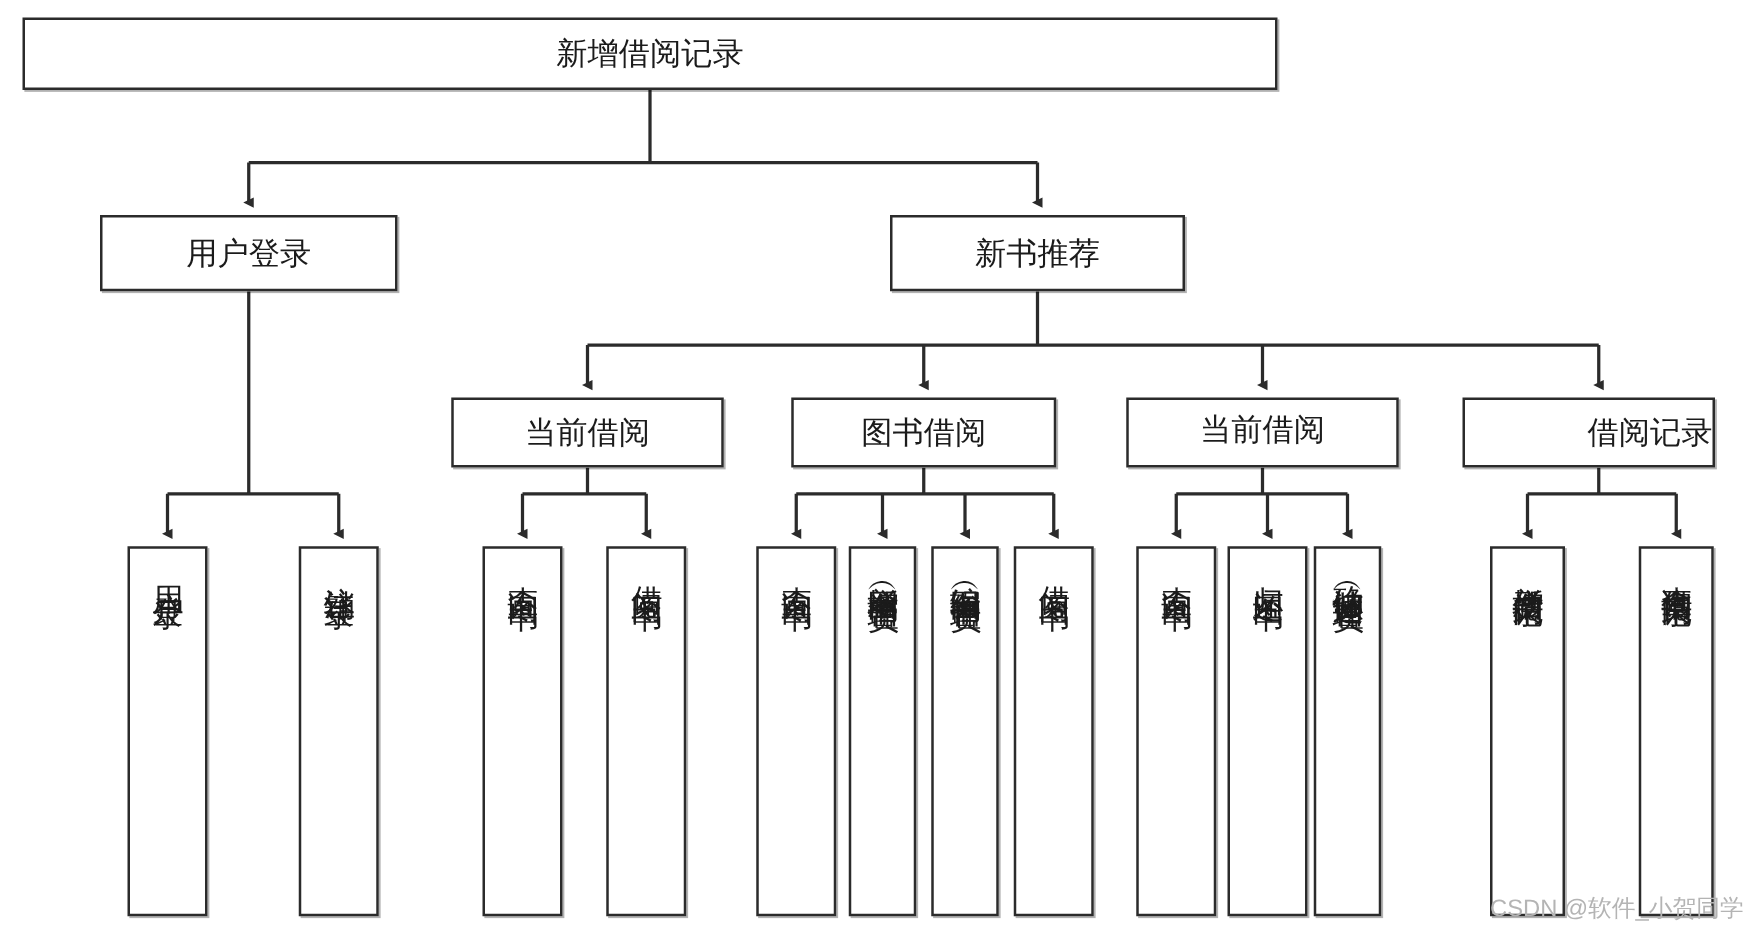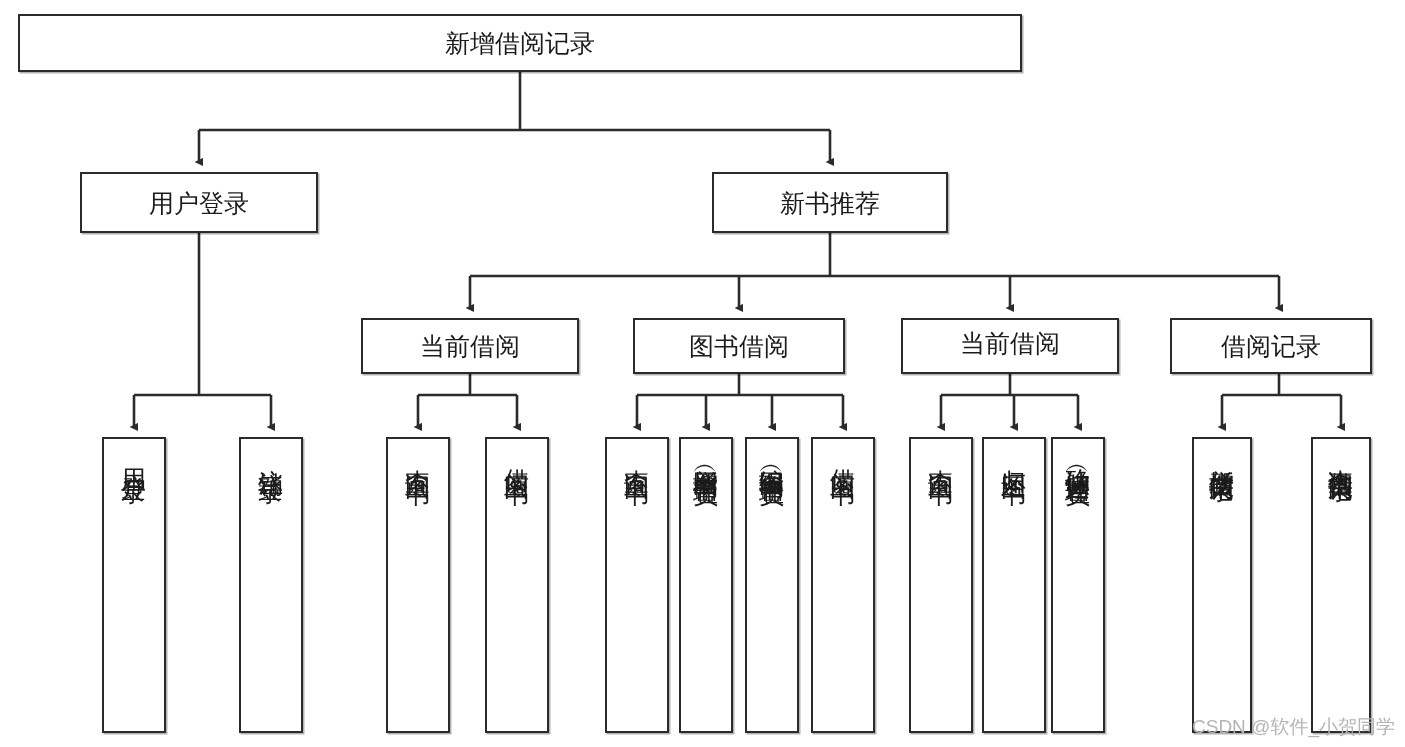--- a/index.html
+++ b/index.html
@@ -119,21 +119,21 @@
 
   <div class="node horiz" style="left: 361px; top: 318px; width: 218px; height: 56px;">
     <span class="label">当前借阅</span>
   </div>
   <div class="node horiz" style="left: 633px; top: 318px; width: 212px; height: 56px;">
     <span class="label">图书借阅</span>
   </div>
   <div class="node horiz" style="left: 901px; top: 318px; width: 218px; height: 56px; font-family: Liberation Mono, monospace;">
     <span class="label">当前借阅</span>
   </div>
-  <div class="node horiz" style="left: 1170px; top: 318px; width: 202px; height: 56px;">
+  <div class="node horiz" style="left: 1170px; top: 318px; width: 202px; height: 56px; justify-content: flex-end;">
     <span class="label">借阅记录</span>
   </div>
 
   <div class="node vert" style="left: 102px; top: 437px; width: 64px; height: 296px;">
     <span class="label">用户登录</span>
   </div>
   <div class="node vert" style="left: 239px; top: 437px; width: 64px; height: 296px;">
     <span class="label">注销登录</span>
   </div>
 

